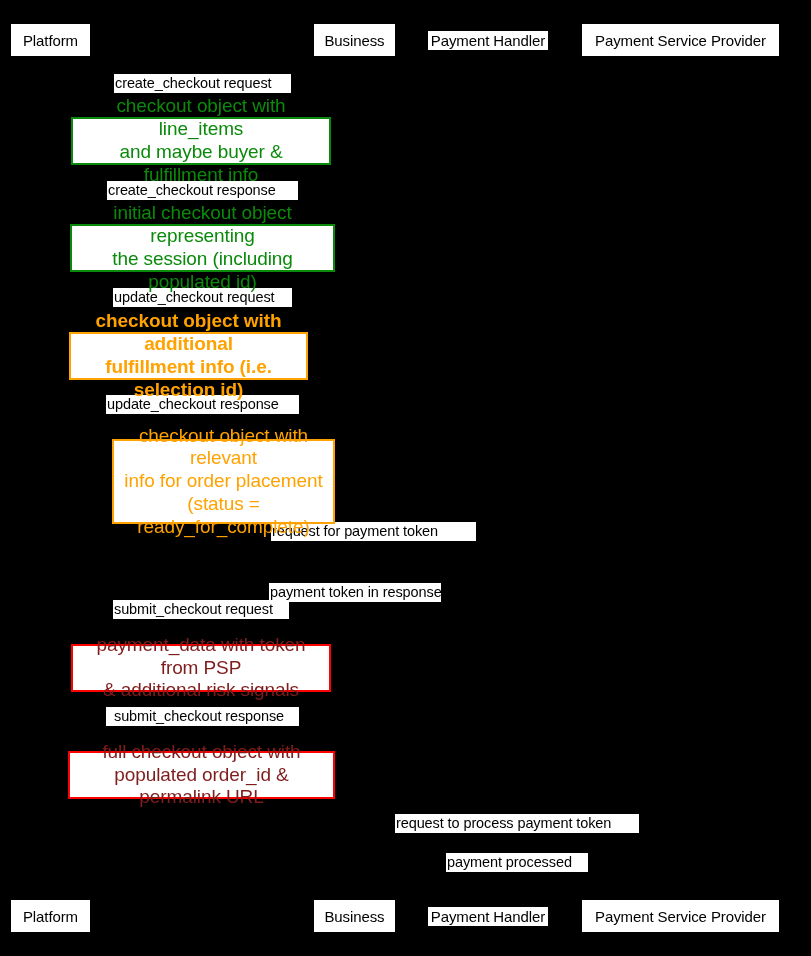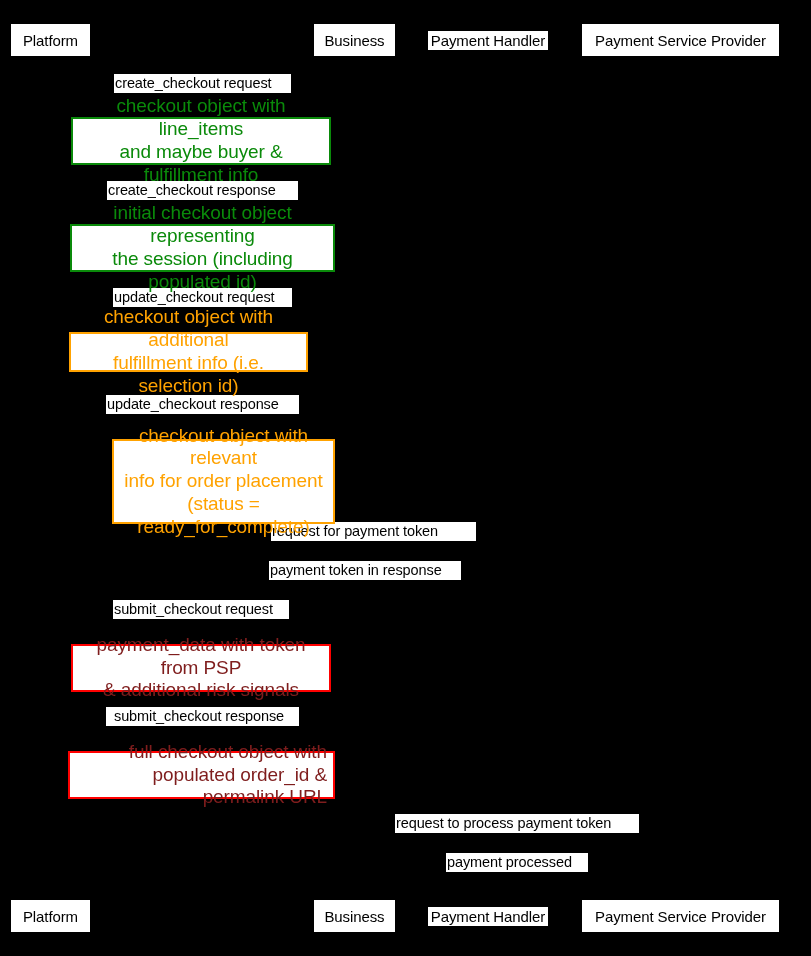--- a/index.html
+++ b/index.html
@@ -101,44 +101,44 @@
     <div class="msg-label" style="left: 114px; top: 74px; width: 177px;">create_checkout request</div>
     <div class="arrow-shaft" style="left: 50px; width: 305px; top: 203px;"></div>
     <div class="msg-label" style="left: 107px; top: 181px; width: 191px;">create_checkout response</div>
     <div class="arrow-shaft" style="left: 50px; width: 305px; top: 310px;"></div>
     <div class="msg-label" style="left: 113px; top: 288px; width: 179px;">update_checkout request</div>
     <div class="arrow-shaft" style="left: 50px; width: 305px; top: 417px;"></div>
     <div class="msg-label" style="left: 106px; top: 395px; width: 193px;">update_checkout response</div>
     <div class="arrow-shaft" style="left: 50px; width: 438px; top: 544px;"></div>
     <div class="msg-label" style="left: 271px; top: 522px; width: 205px;">request for payment token</div>
     <div class="arrow-shaft" style="left: 50px; width: 438px; top: 583px;"></div>
-    <div class="msg-label" style="left: 269px; top: 561px; width: 192px;">payment token in response</div>
+    <div class="msg-label" style="left: 269px; top: 583px; width: 172px;">payment token in response</div>
     <div class="arrow-shaft" style="left: 50px; width: 305px; top: 622px;"></div>
     <div class="msg-label" style="left: 113px; top: 600px; width: 176px;">submit_checkout request</div>
     <div class="arrow-shaft" style="left: 50px; width: 305px; top: 729px;"></div>
     <div class="msg-label" style="left: 106px; top: 707px; width: 193px; padding-left: 8px;">submit_checkout response</div>
     <div class="arrow-shaft" style="left: 355px; width: 325px; top: 836px;"></div>
     <div class="msg-label" style="left: 395px; top: 814px; width: 244px;">request to process payment token</div>
     <div class="arrow-shaft" style="left: 355px; width: 325px; top: 875px;"></div>
     <div class="msg-label" style="left: 446px; top: 853px; width: 142px;">payment processed</div>
   </div>
 
 <div id="notes">
     <div class="note green" style="left: 71px; top: 117px; width: 260px; height: 48px;">checkout object with line_items
 and maybe buyer &amp; fulfillment info</div>
     <div class="note green" style="left: 70px; top: 224px; width: 265px; height: 48px;">initial checkout object representing
 the session (including populated id)</div>
-    <div class="note orange" style="left: 69px; top: 332px; width: 239px; height: 40px;">checkout object with additional
+    <div class="note orange" style="left: 69px; top: 332px; width: 239px; height: 48px; font-weight: bold;">checkout object with additional
 fulfillment info (i.e. selection id)</div>
     <div class="note orange" style="left: 112px; top: 439px; width: 223px; height: 85px;">checkout object with relevant
 info for order placement
 (status = ready_for_complete)</div>
     <div class="note red" style="left: 71px; top: 644px; width: 260px; height: 48px;">payment_data with token from PSP
 &amp; additional risk signals</div>
-    <div class="note red" style="left: 68px; top: 751px; width: 267px; height: 48px; text-align: right;">full checkout object with
+    <div class="note red" style="left: 68px; top: 751px; width: 267px; height: 48px;">full checkout object with
 populated order_id &amp; permalink URL</div>
   </div>
 
 <div id="participants-bottom">
     <div class="participant" style="left: 10px; top: 899px; width: 81px; height: 34px;">Platform</div>
     <div class="participant" style="left: 313px; top: 899px; width: 83px; height: 34px;">Business</div>
     <div class="participant" style="left: 427px; top: 906px; width: 122px; height: 21px;">Payment Handler</div>
     <div class="participant" style="left: 581px; top: 899px; width: 199px; height: 34px;">Payment Service Provider</div>
   </div>
 

